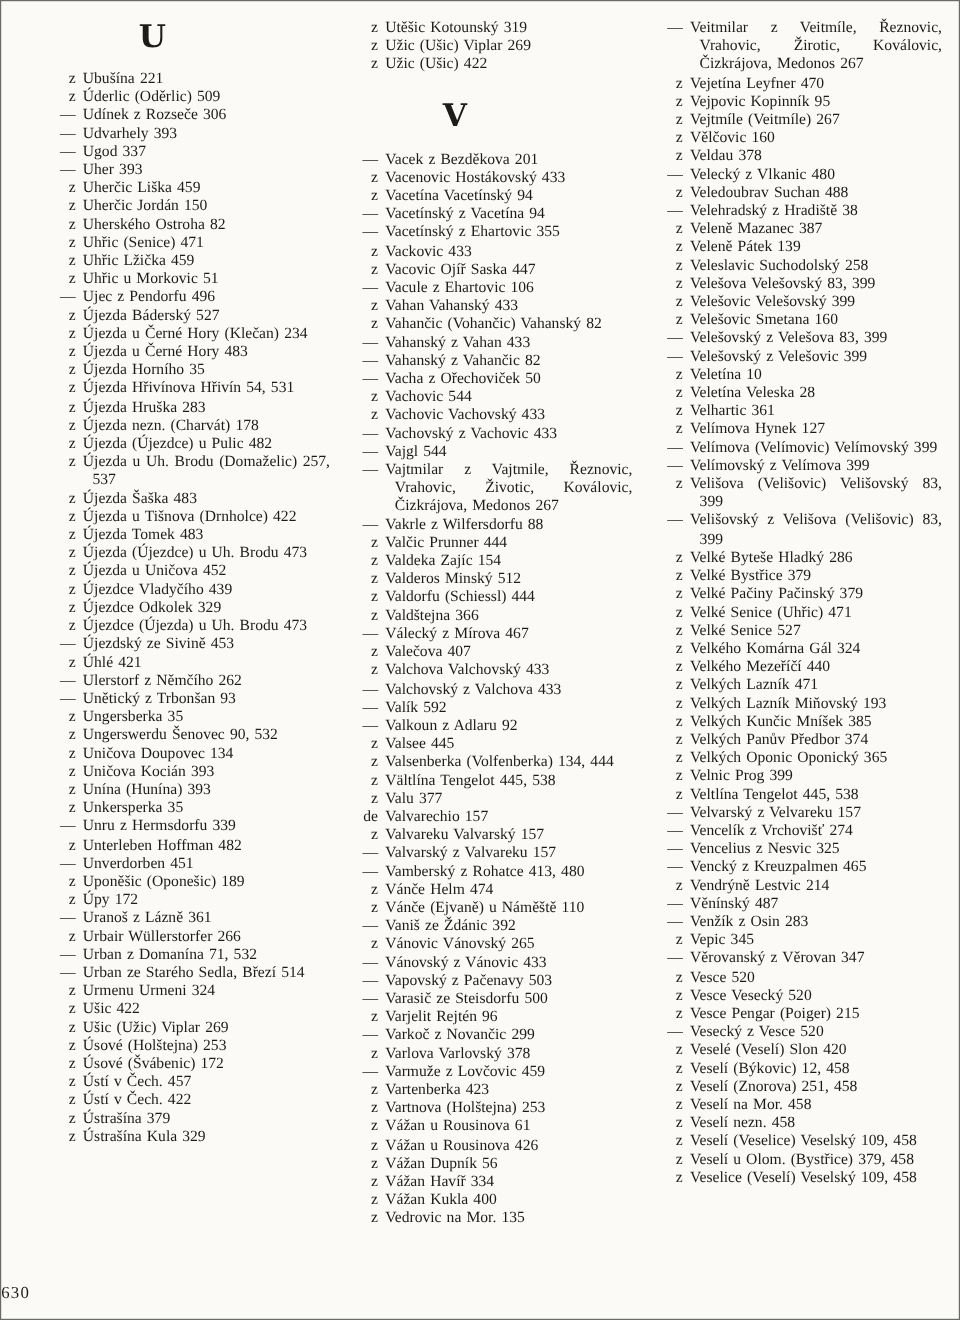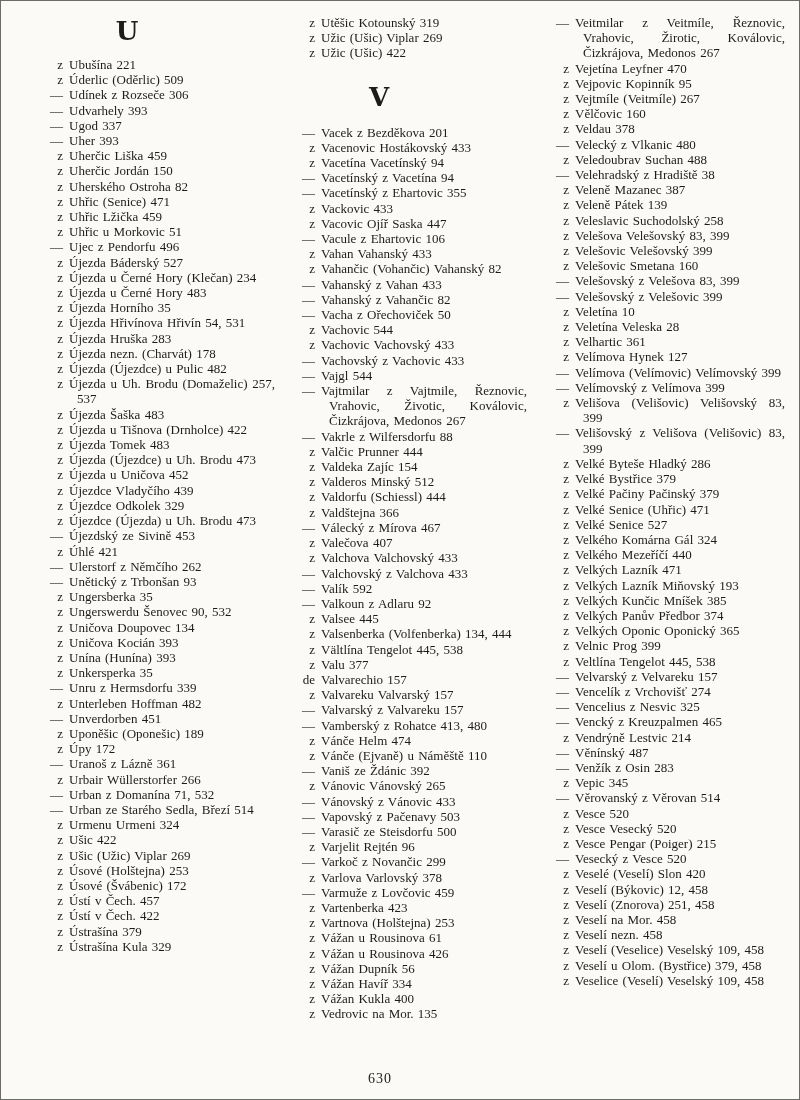--- a/index.html
+++ b/index.html
@@ -43,21 +43,20 @@
     width: 18px;
     text-align: right;
     margin-right: 6px;
     text-indent: 0;
   }
   .page-number {
     position: absolute;
     bottom: 12px;
     left: 0;
     right: 40px;
-    text-align: center;
     font-size: 14px;
     letter-spacing: 1px;
   }
 </style>
 </head>
 <body>
 
 <div class="page">
   <div class="columns">
     <div class="col col-0">
@@ -225,21 +224,21 @@
         <div class="entry"><span class="prefix">z</span><span>Velnic Prog 399</span></div>
         <div class="entry"><span class="prefix">z</span><span>Veltlína Tengelot 445, 538</span></div>
         <div class="entry"><span class="prefix">—</span><span>Velvarský z Velvareku 157</span></div>
         <div class="entry"><span class="prefix">—</span><span>Vencelík z Vrchovišť 274</span></div>
         <div class="entry"><span class="prefix">—</span><span>Vencelius z Nesvic 325</span></div>
         <div class="entry"><span class="prefix">—</span><span>Vencký z Kreuzpalmen 465</span></div>
         <div class="entry"><span class="prefix">z</span><span>Vendrýně Lestvic 214</span></div>
         <div class="entry"><span class="prefix">—</span><span>Věnínský 487</span></div>
         <div class="entry"><span class="prefix">—</span><span>Venžík z Osin 283</span></div>
         <div class="entry"><span class="prefix">z</span><span>Vepic 345</span></div>
-        <div class="entry"><span class="prefix">—</span><span>Věrovanský z Věrovan 514</span></div>
+        <div class="entry"><span class="prefix">—</span><span>Věrovanský z Věrovan 347</span></div>
         <div class="entry"><span class="prefix">z</span><span>Vesce 520</span></div>
         <div class="entry"><span class="prefix">z</span><span>Vesce Vesecký 520</span></div>
         <div class="entry"><span class="prefix">z</span><span>Vesce Pengar (Poiger) 215</span></div>
         <div class="entry"><span class="prefix">—</span><span>Vesecký z Vesce 520</span></div>
         <div class="entry"><span class="prefix">z</span><span>Veselé (Veselí) Slon 420</span></div>
         <div class="entry"><span class="prefix">z</span><span>Veselí (Býkovic) 12, 458</span></div>
         <div class="entry"><span class="prefix">z</span><span>Veselí (Znorova) 251, 458</span></div>
         <div class="entry"><span class="prefix">z</span><span>Veselí na Mor. 458</span></div>
         <div class="entry"><span class="prefix">z</span><span>Veselí nezn. 458</span></div>
         <div class="entry"><span class="prefix">z</span><span>Veselí (Veselice) Veselský 109, 458</span></div>

